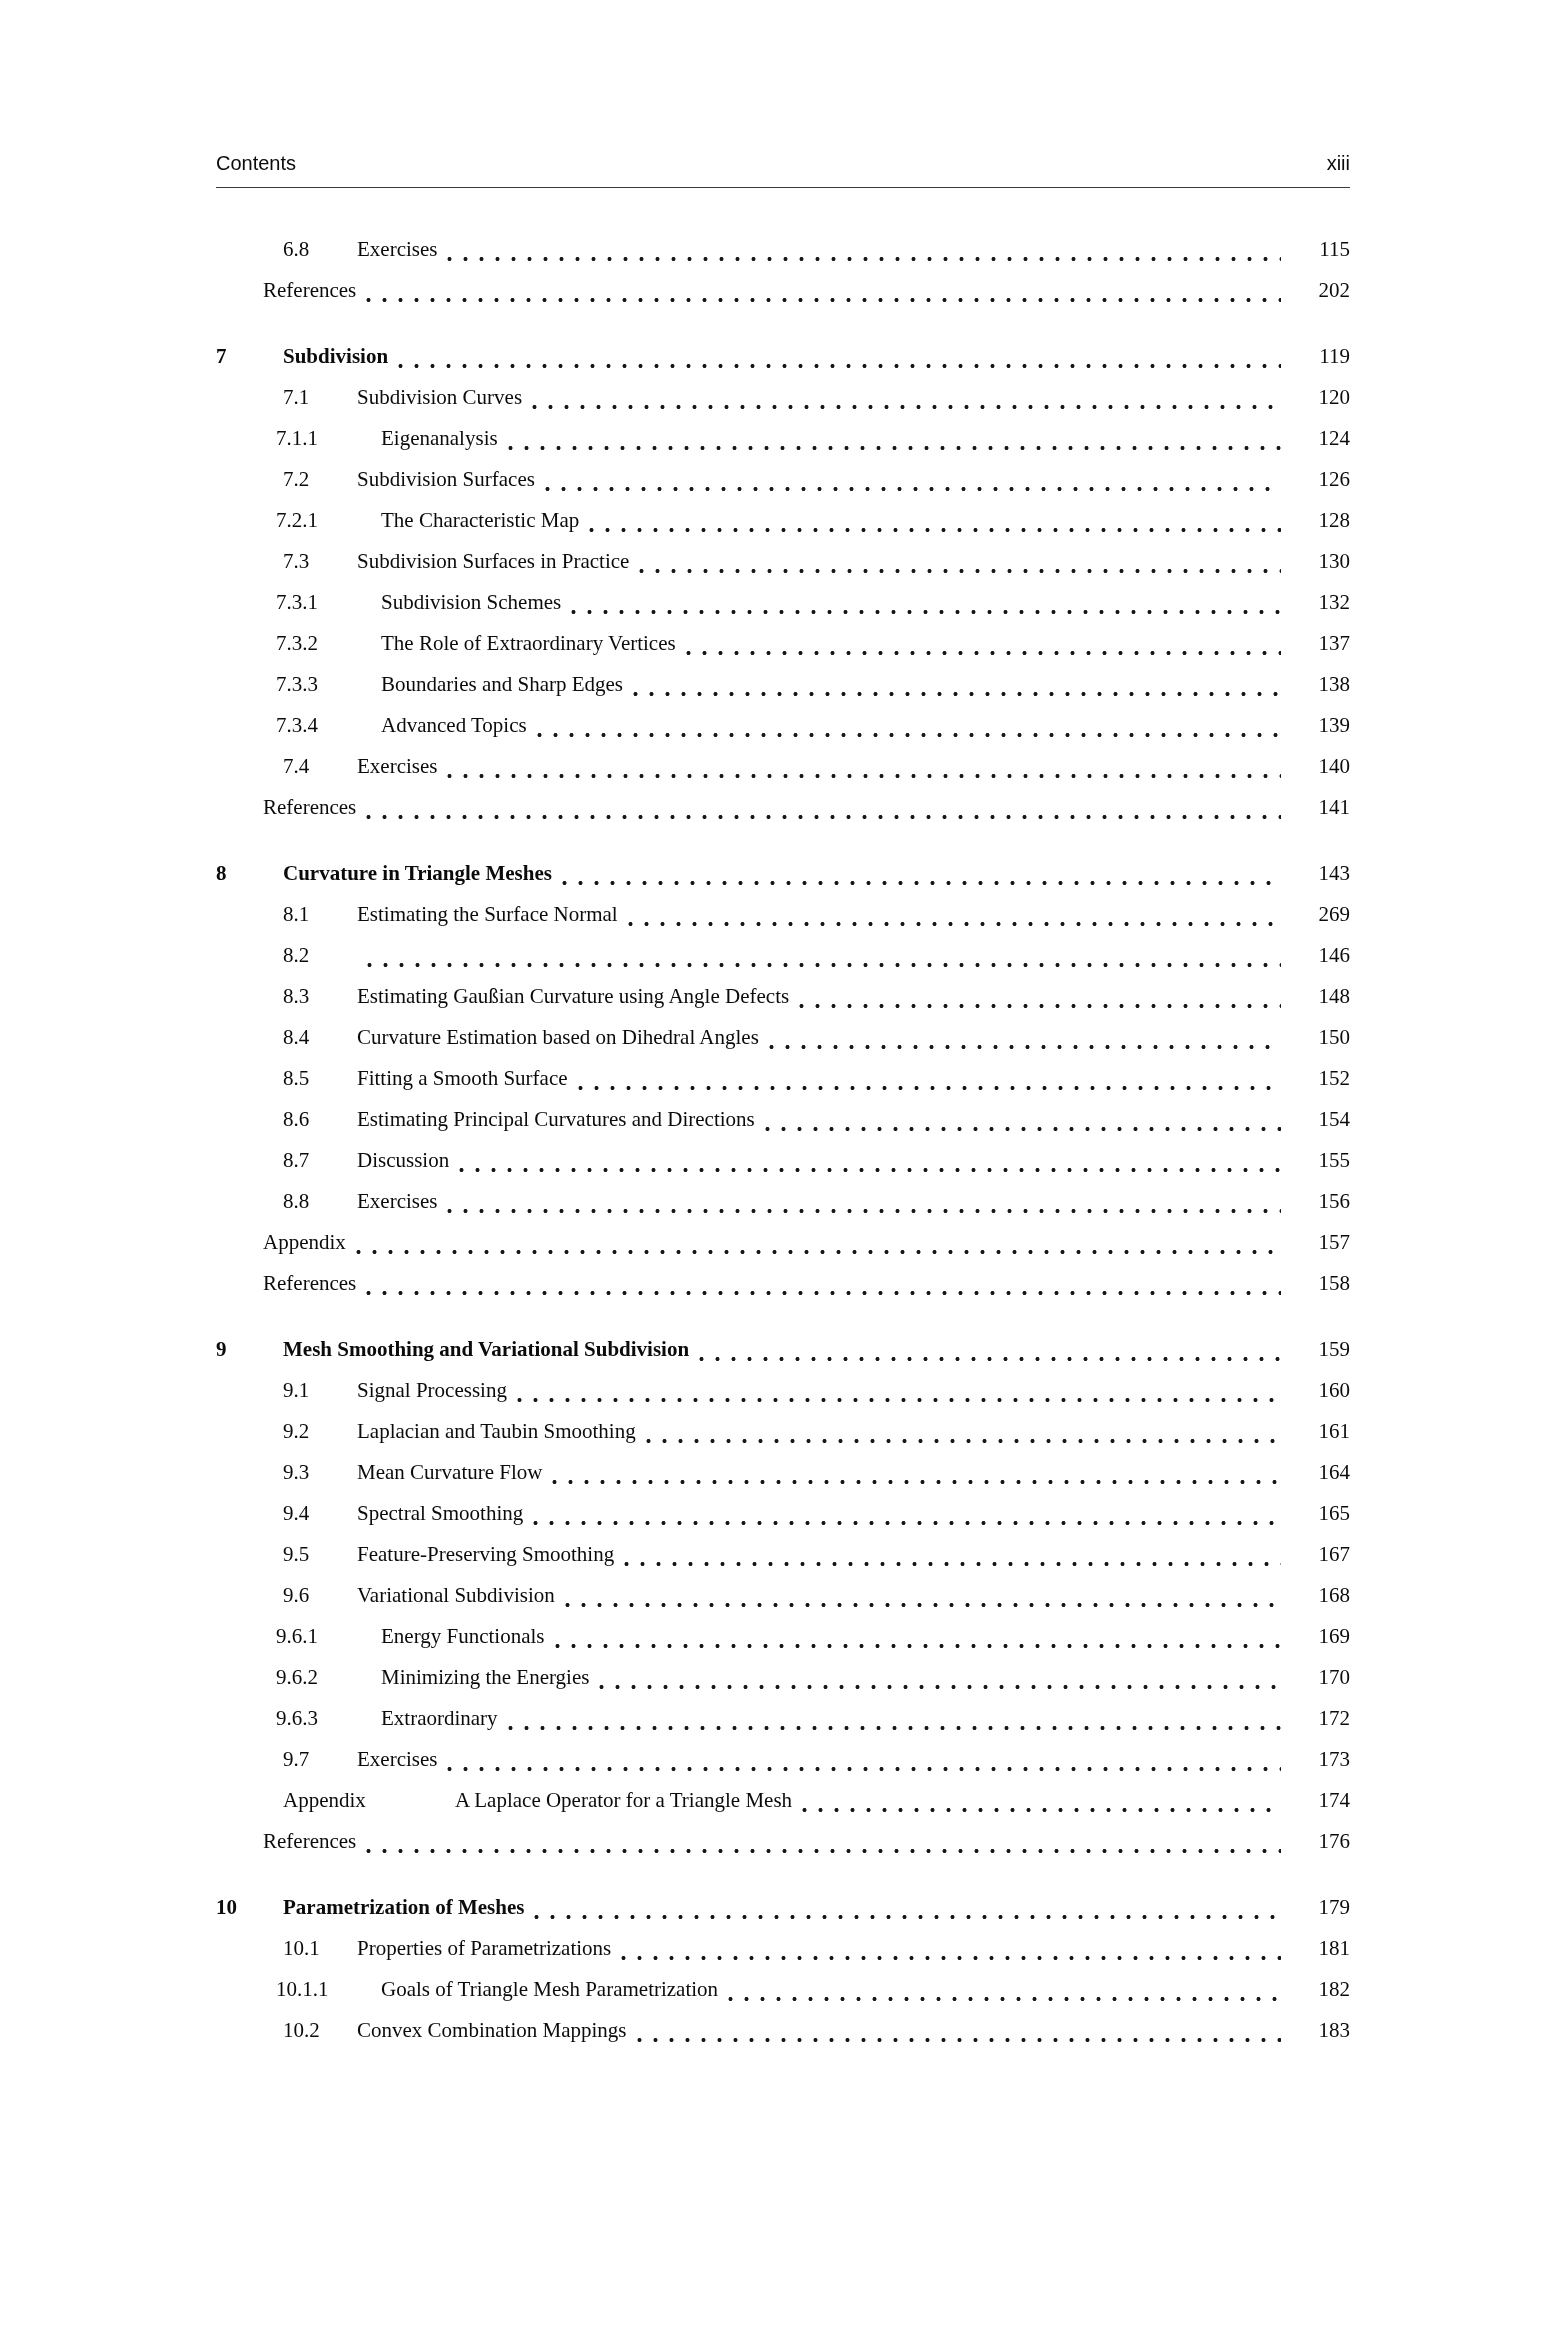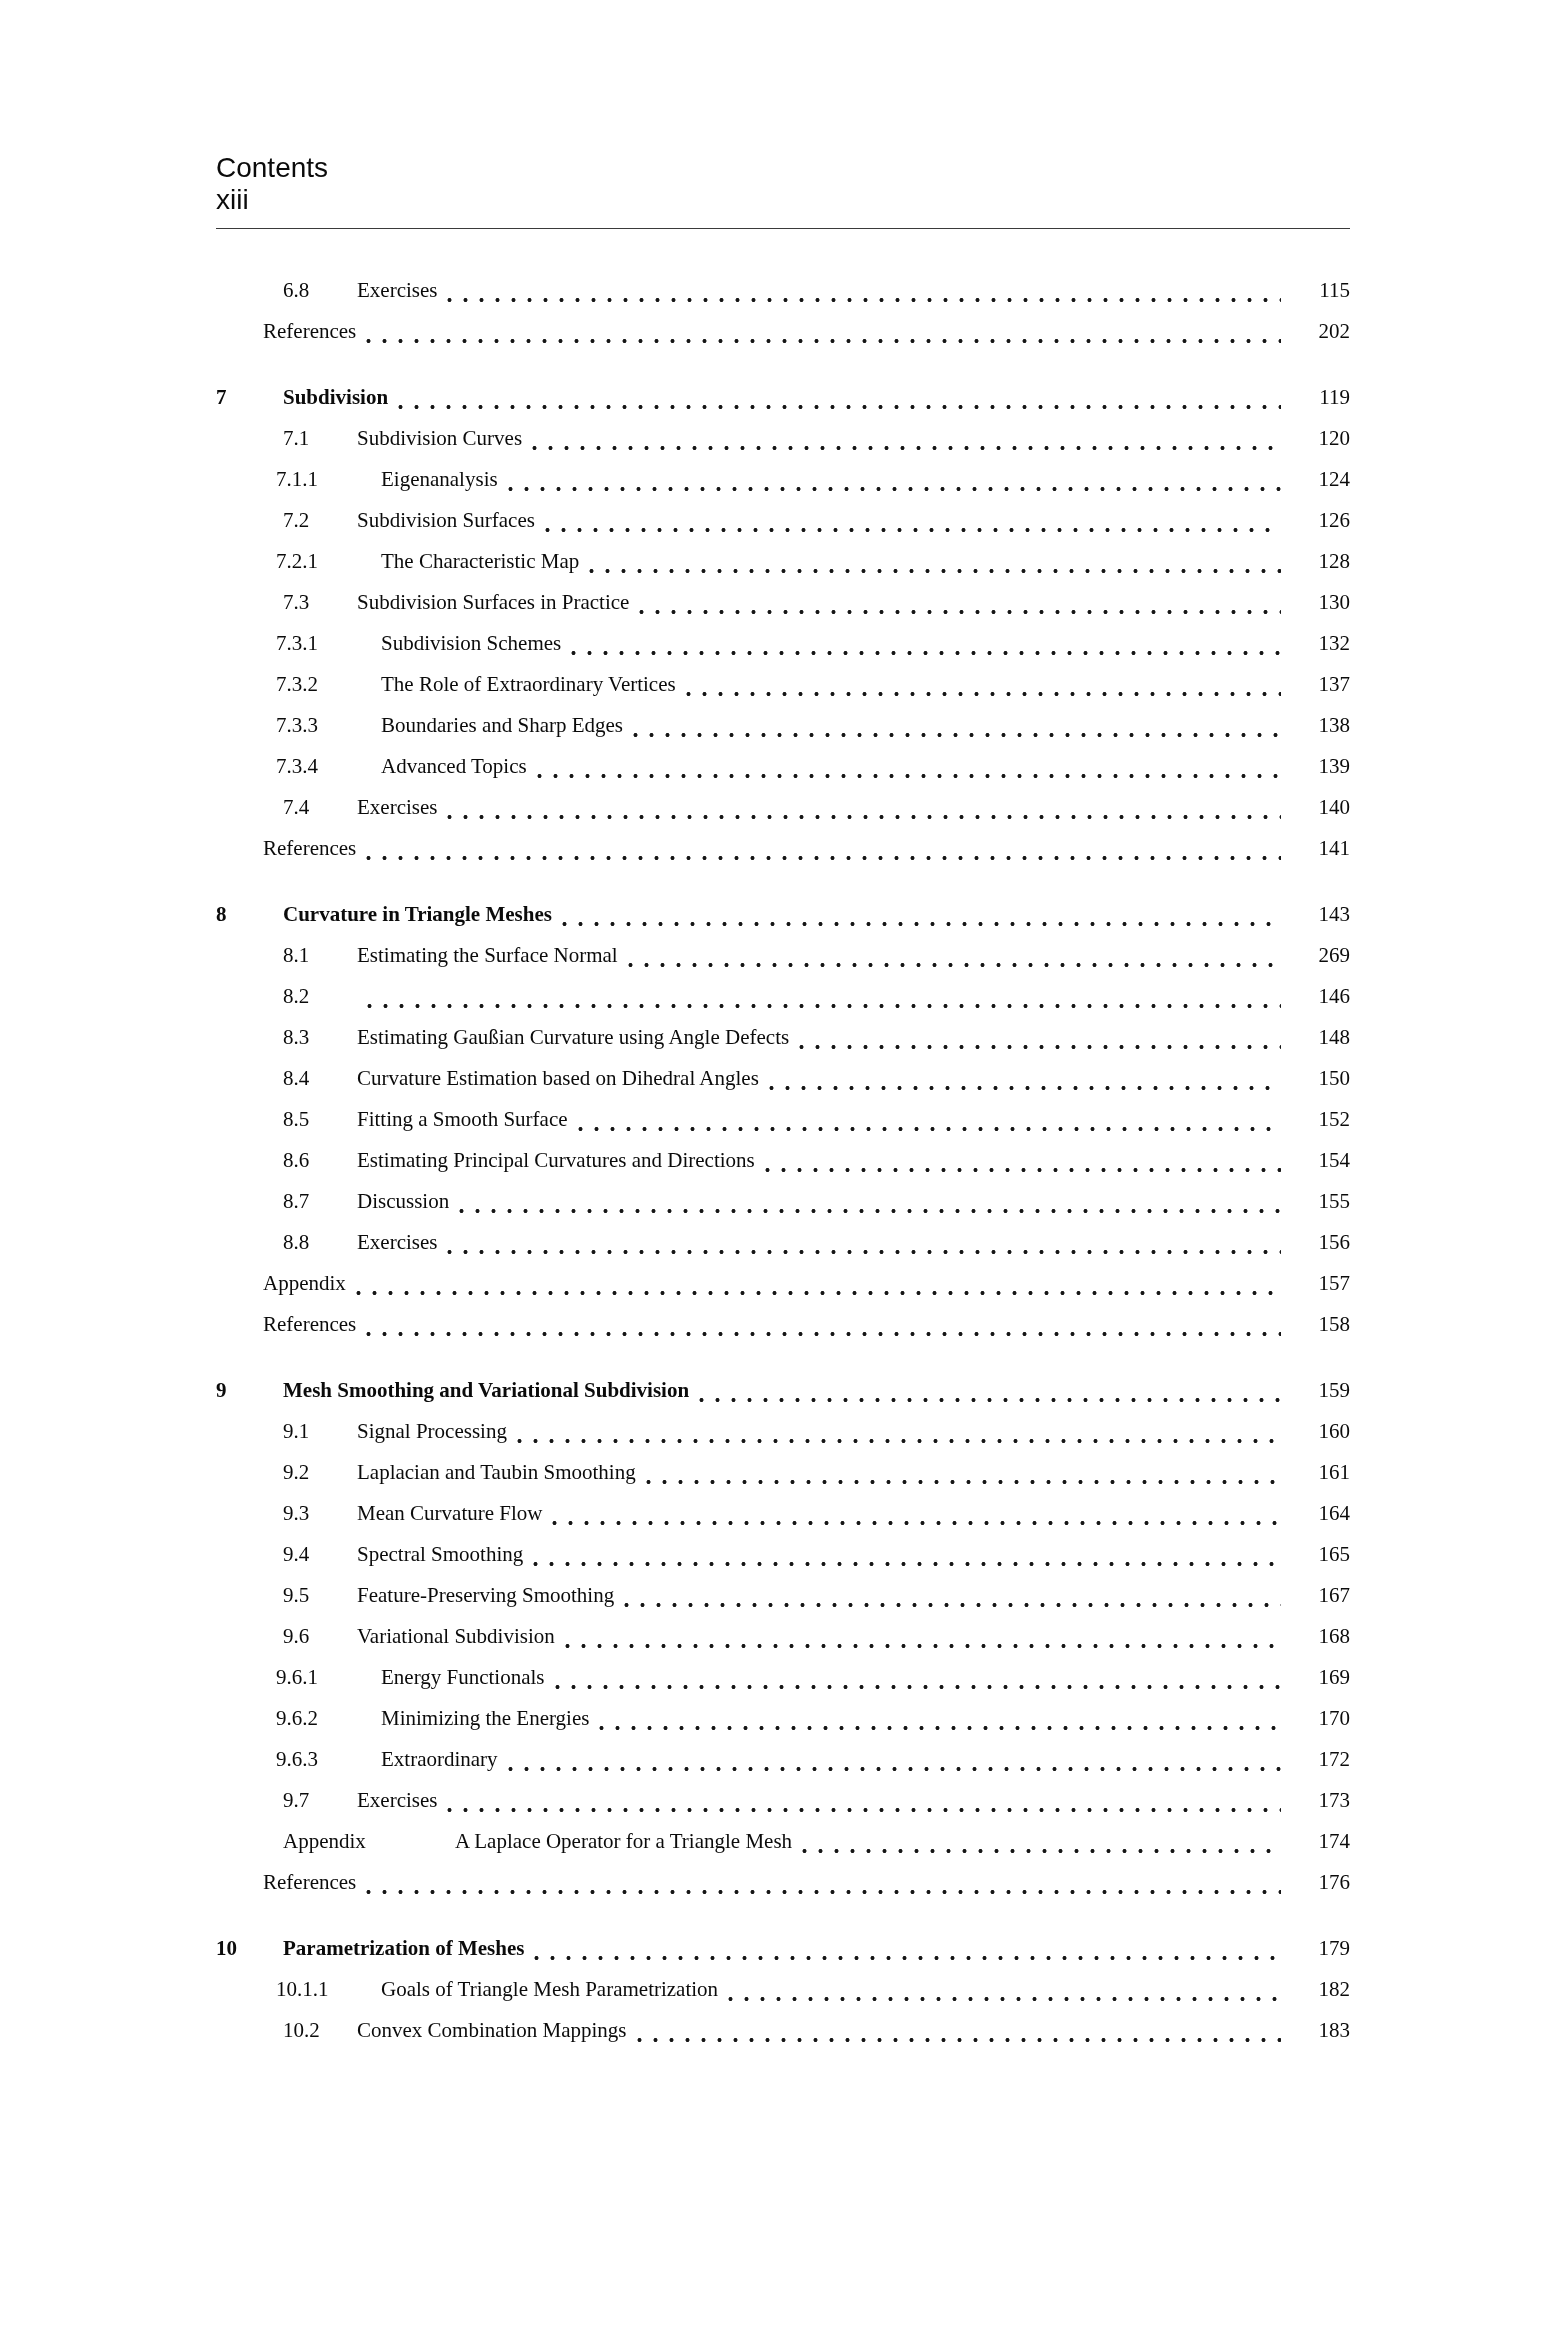--- a/index.html
+++ b/index.html
@@ -16,24 +16,23 @@
     padding: 152px 216px 0 216px;
     color: #0b0b0b;
     font-family: "Liberation Serif", "DejaVu Serif", serif;
   }
   
   .page-header {
     display: flex;
     justify-content: space-between;
     align-items: baseline;
     font-family: "Liberation Sans", "DejaVu Sans", sans-serif;
-    font-size: 28px;
+    font-size: 20px;
     padding-bottom: 11.5px;
     border-bottom: 1.6px solid #3a3a3a;
-    flex-direction: column;
   }
   
   .toc {
     margin-top: 41px;
   }
   .toc-row {
     display: flex;
     align-items: stretch;
     height: 41px;
     line-height: 41px;
@@ -310,20 +309,26 @@
     <span class="title">References</span>
     <span class="dots"></span>
     <span class="page-num">176</span>
   </div>
       <div class="toc-row chapter">
     <span class="num">10</span>
     <span class="title">Parametrization of Meshes</span>
     <span class="dots"></span>
     <span class="page-num">179</span>
   </div>
+      <div class="toc-row section">
+    <span class="num">10.1</span>
+    <span class="title">Properties of Parametrizations</span>
+    <span class="dots"></span>
+    <span class="page-num">181</span>
+  </div>
       <div class="toc-row subsection">
     <span class="num">10.1.1</span>
     <span class="title">Goals of Triangle Mesh Parametrization</span>
     <span class="dots"></span>
     <span class="page-num">182</span>
   </div>
       <div class="toc-row section">
     <span class="num">10.2</span>
     <span class="title">Convex Combination Mappings</span>
     <span class="dots"></span>

